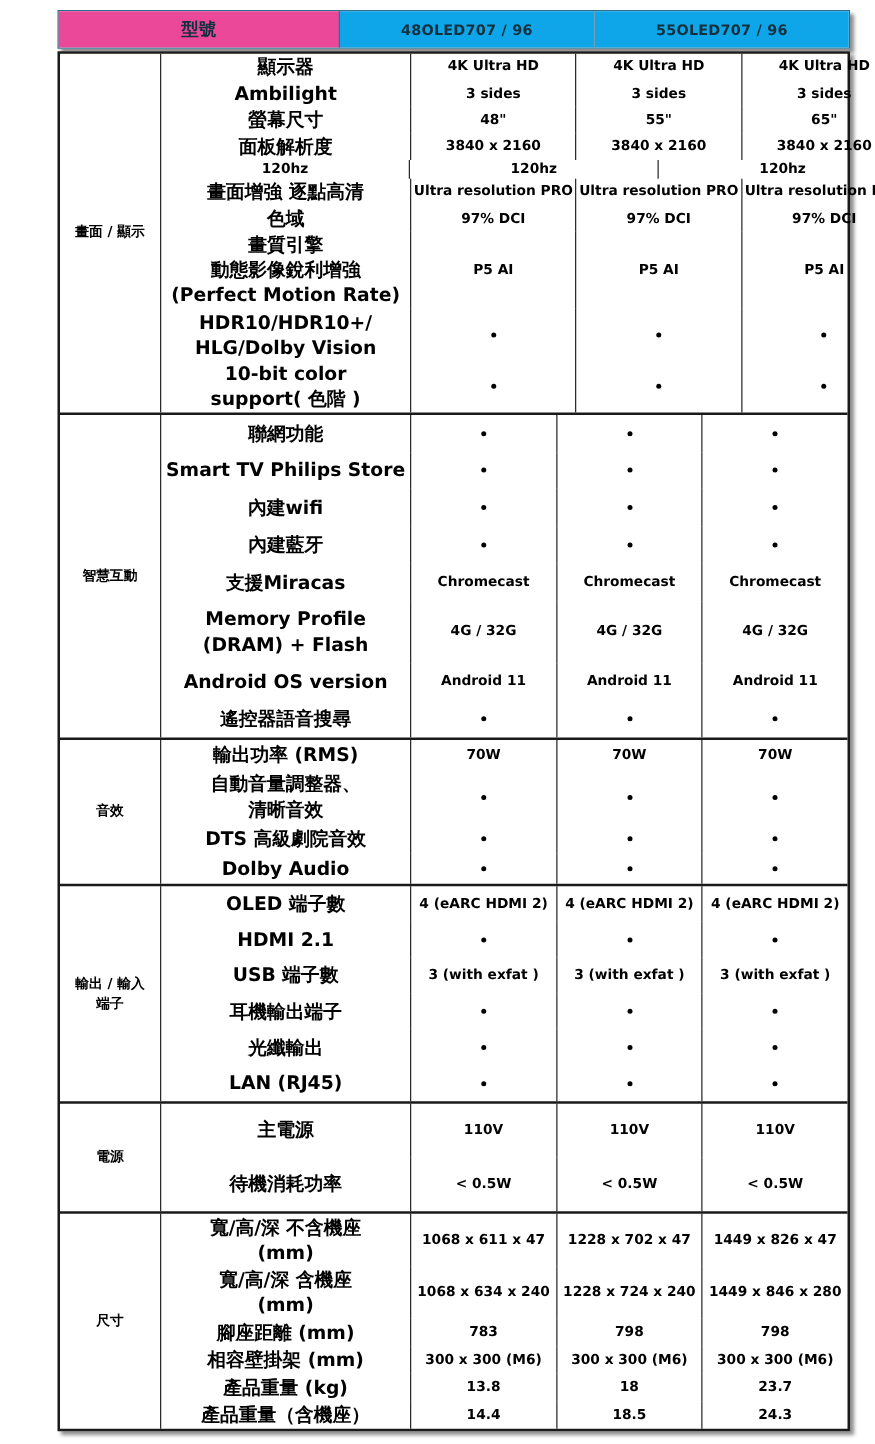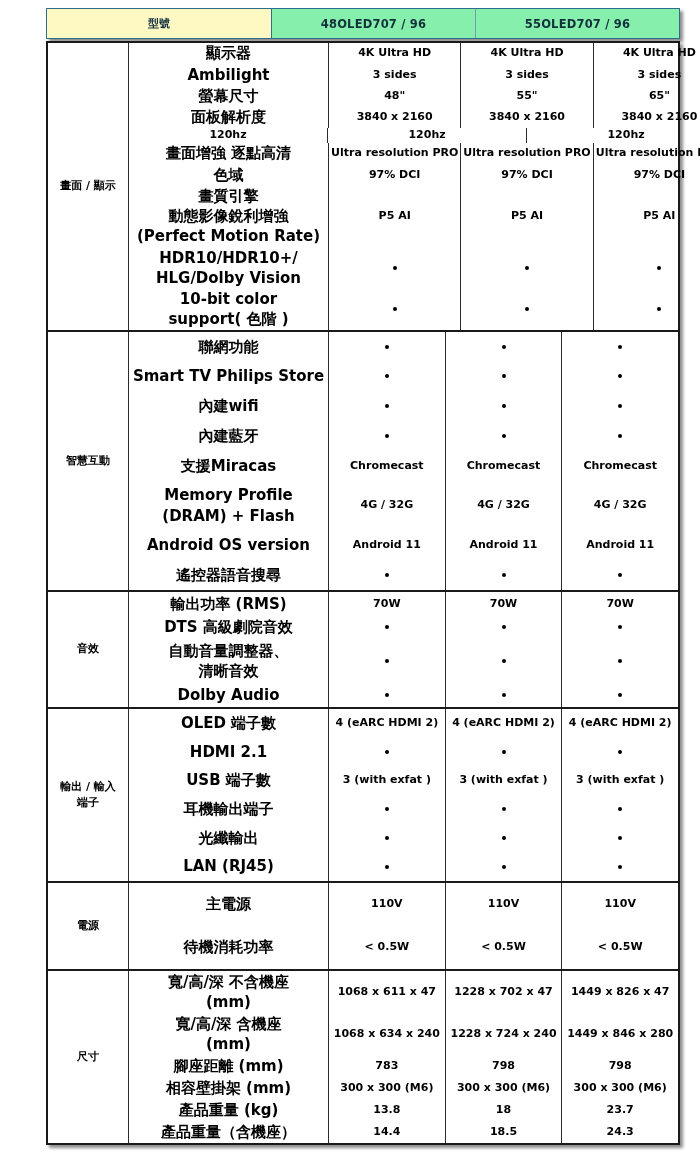--- a/index.html
+++ b/index.html
@@ -29,33 +29,33 @@
     top: 8px;
     width: 634px;
     height: 31px;
     display: flex;
     box-shadow: 3px 3px 3px rgba(0,0,0,0.45);
     border: 1px solid #2e6d8c;
     box-sizing: border-box;
   }
   .hdr-model {
     width: 225px;
-    background: #fef9c3;
+    background: #ec4899;
     display: flex;
     align-items: center;
     justify-content: center;
-    font-size: 11px;
+    font-size: 14px;
     font-weight: bold;
     color: #11303f;
     border-right: 1px solid #2e6d8c;
     box-sizing: border-box;
   }
   .hdr-prod {
     flex: 1 1 0;
-    background: #86efac;
+    background: #0ea5e9;
     display: flex;
     align-items: center;
     justify-content: center;
     font-size: 11.5px;
     font-weight: bold;
     color: #13303d;
     border-right: 1px solid #6f9fb3;
     box-sizing: border-box;
     letter-spacing: 0.2px;
   }
@@ -284,27 +284,27 @@
       <div class="sect" style="flex: 4 1 0px;">
         <div class="sect-label">音效</div>
         <div class="sect-rows">
           <div class="row">
             <div class="feat">輸出功率 (RMS)</div>
             <div class="val">70W</div>
             <div class="val">70W</div>
             <div class="val">70W</div>
           </div>
           <div class="row">
+            <div class="feat">自動音量調整器、<br>清晰音效</div>
+            <div class="val dot"></div>
+            <div class="val dot"></div>
+            <div class="val dot"></div>
+          </div>
+          <div class="row">
             <div class="feat">DTS 高級劇院音效</div>
-            <div class="val dot"></div>
-            <div class="val dot"></div>
-            <div class="val dot"></div>
-          </div>
-          <div class="row">
-            <div class="feat">自動音量調整器、<br>清晰音效</div>
             <div class="val dot"></div>
             <div class="val dot"></div>
             <div class="val dot"></div>
           </div>
           <div class="row">
             <div class="feat">Dolby Audio</div>
             <div class="val dot"></div>
             <div class="val dot"></div>
             <div class="val dot"></div>
           </div>

